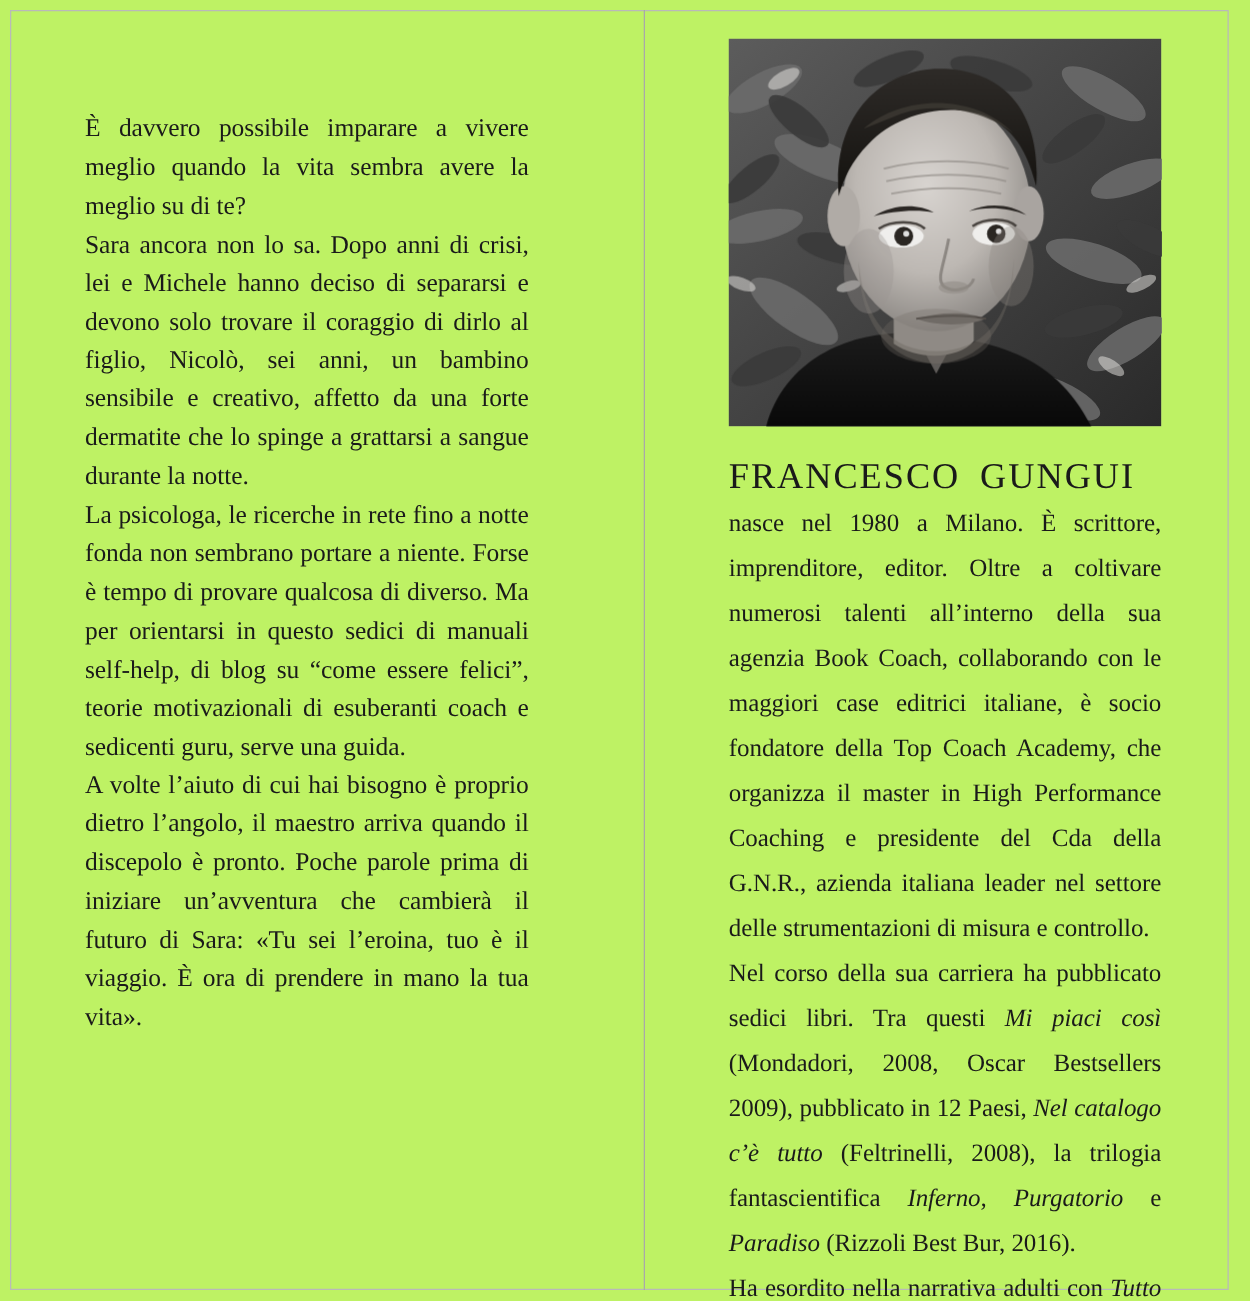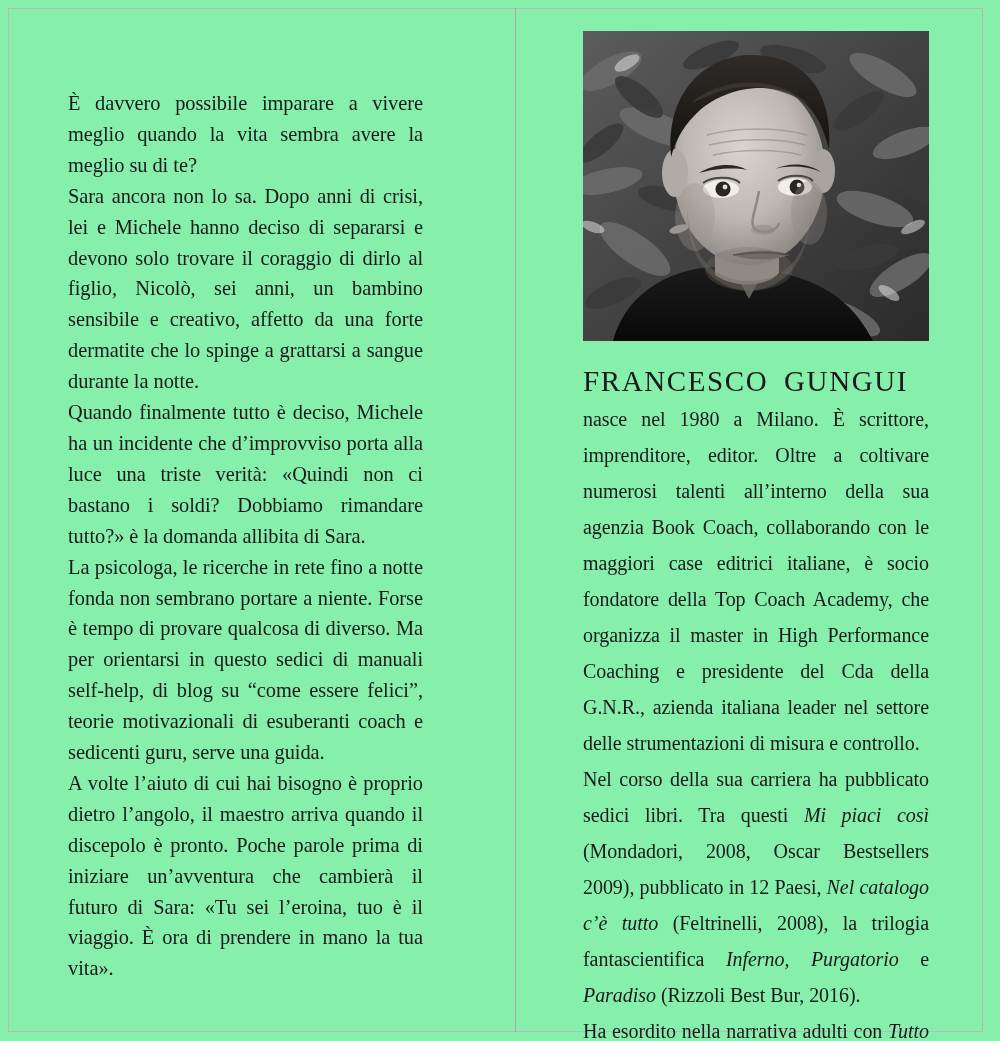--- a/index.html
+++ b/index.html
@@ -13,21 +13,21 @@
     height: 1041px;
     overflow: hidden;
     font-family: "Liberation Serif", "DejaVu Serif", serif;
     color: #1a1a1a;
   }
 
   .page {
     position: relative;
     width: 1000px;
     height: 1041px;
-    background: #86efac;
+    background: #bef264;
     box-sizing: border-box;
   }
 
   
   .sheet-frame {
     position: absolute;
     left: 8px;
     top: 8px;
     width: 975px;
     height: 1024px;
@@ -109,21 +109,20 @@
 <body>
 
 <div class="page">
 
   <div class="sheet-frame"></div>
   <div class="flap-divider"></div>
 
   <div class="flap-left">
     <p class="blurb-par">È davvero possibile imparare a vivere meglio quando la vita sembra avere la meglio su di te?</p>
     <p class="blurb-par">Sara ancora non lo sa. Dopo anni di crisi, lei e Michele hanno deciso di separarsi e devono solo trovare il coraggio di dirlo al figlio, Nicolò, sei anni, un bambino sensibile e creativo, affetto da una forte dermatite che lo spinge a grattarsi a sangue durante la notte.</p>
-    <p class="blurb-par">Quando finalmente tutto è deciso, Michele ha un incidente che d’improvviso porta alla luce una triste verità: «Quindi non ci bastano i soldi? Dobbiamo rimandare tutto?» è la domanda allibita di Sara.</p>
     <p class="blurb-par">La psicologa, le ricerche in rete fino a notte fonda non sembrano portare a niente. Forse è tempo di provare qualcosa di diverso. Ma per orientarsi in questo sedici di manuali self-help, di blog su “come essere felici”, teorie motivazionali di esuberanti coach e sedicenti guru, serve una guida.</p>
     <p class="blurb-par">A volte l’aiuto di cui hai bisogno è proprio dietro l’angolo, il maestro arriva quando il discepolo è pronto. Poche parole prima di iniziare un’avventura che cambierà il futuro di Sara: «Tu sei l’eroina, tuo è il viaggio. È ora di prendere in mano la tua vita».</p>
   </div>
 
   <div class="flap-right">
 
     <div class="author-photo">
       <svg viewBox="0 0 346 310" preserveAspectRatio="xMidYMid slice" role="img">
         <defs>
           <linearGradient id="leafDark" x1="0" y1="0" x2="1" y2="1">

